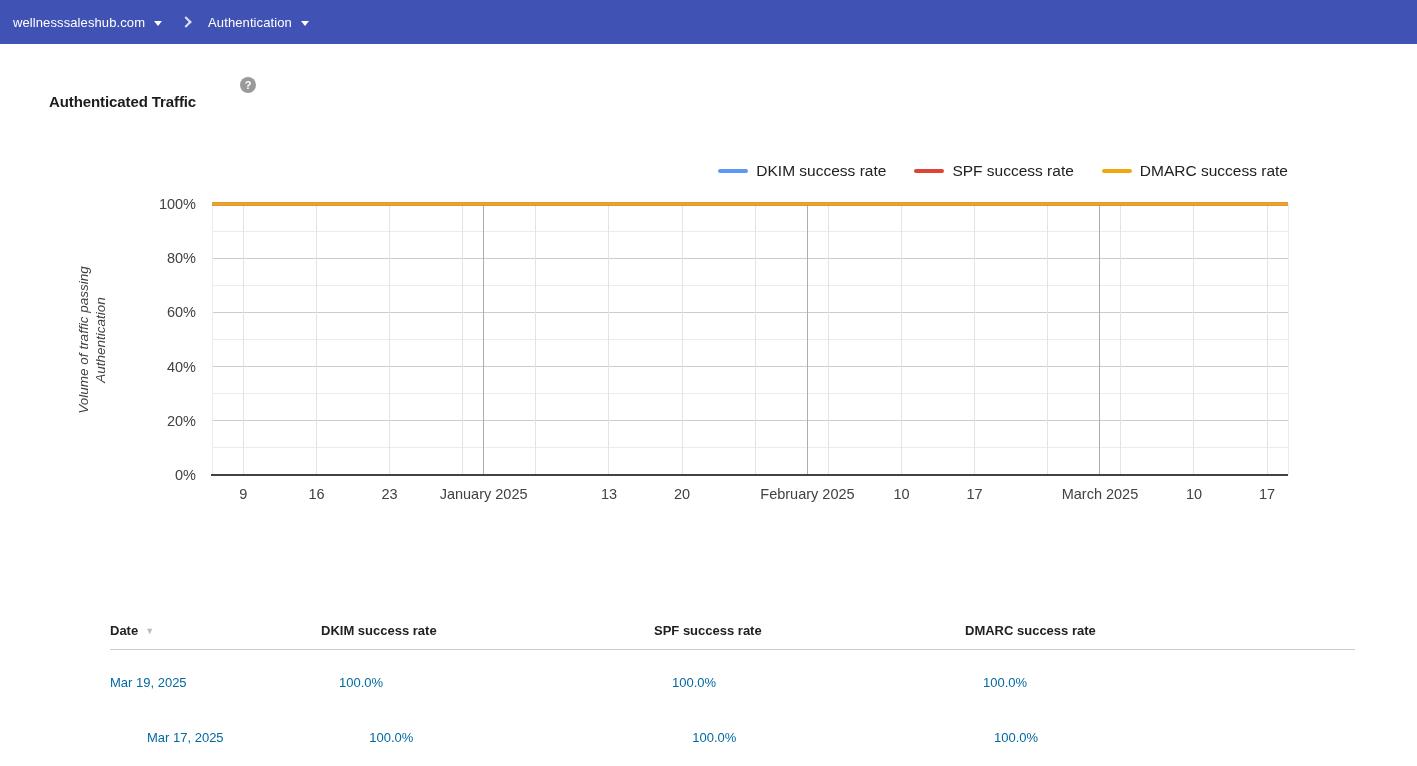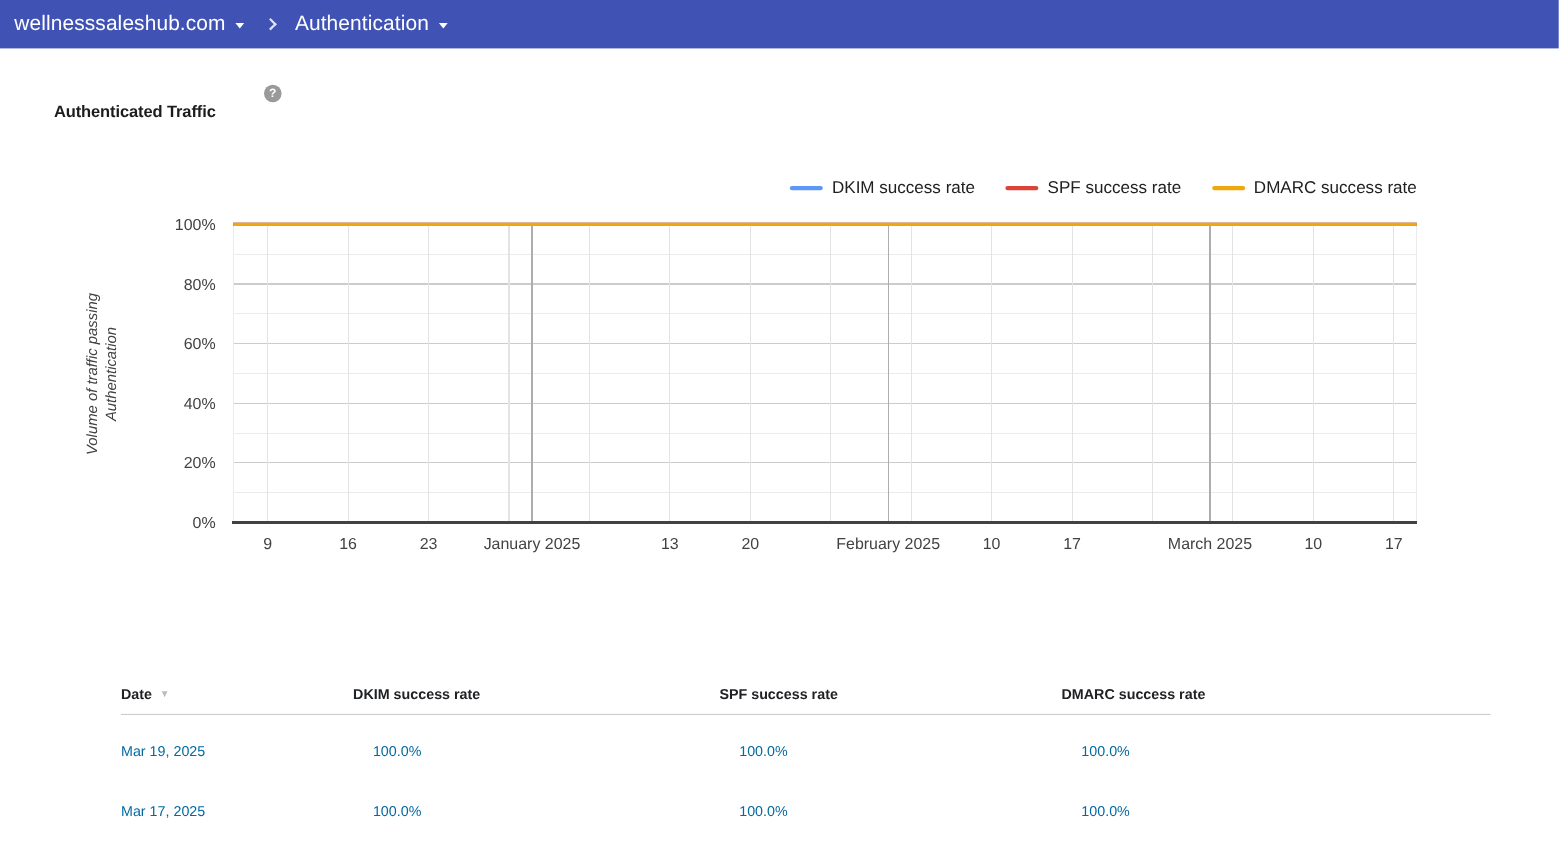--- a/index.html
+++ b/index.html
@@ -11,21 +11,21 @@
   }
 
   
   .topbar {
     position:absolute; top:0; left:0; width:1417px; height:44px;
     background:#4053B4; display:flex; align-items:center; padding-left:13px;
     color:#ffffff;
   }
   .selector {
     display:flex; align-items:center; gap:9px;
-    font-size:19px; font-weight:500; letter-spacing:0.1px; cursor:pointer;
+    font-size:13px; font-weight:500; letter-spacing:0.1px; cursor:pointer;
   }
   .caret-down {
     width:0; height:0; border-left:4.5px solid transparent;
     border-right:4.5px solid transparent; border-top:5px solid #ffffff;
     margin-top:3px;
   }
   .chevron-right {
     width:8px; height:8px;
     border-top:2.4px solid #dfe3f7; border-right:2.4px solid #dfe3f7;
     transform:rotate(45deg);
@@ -183,19 +183,19 @@
       </div>
     </div>
   <div class="tbody">
       <div class="trow">
         <div style="width: 229px;">Mar 19, 2025</div>
         <div style="width: 333px;">100.0%</div>
         <div style="width: 311px;">100.0%</div>
         <div style="width: 372px;">100.0%</div>
       </div>
       <div class="trow">
-        <div style="width: 229px;">Mar 17, 2025</div>
+        <div style="width: 229px; margin-left: 37px;">Mar 17, 2025</div>
         <div style="width: 333px;">100.0%</div>
         <div style="width: 311px;">100.0%</div>
         <div style="width: 372px;">100.0%</div>
       </div>
     </div>
 </div>
 
 </body></html>

